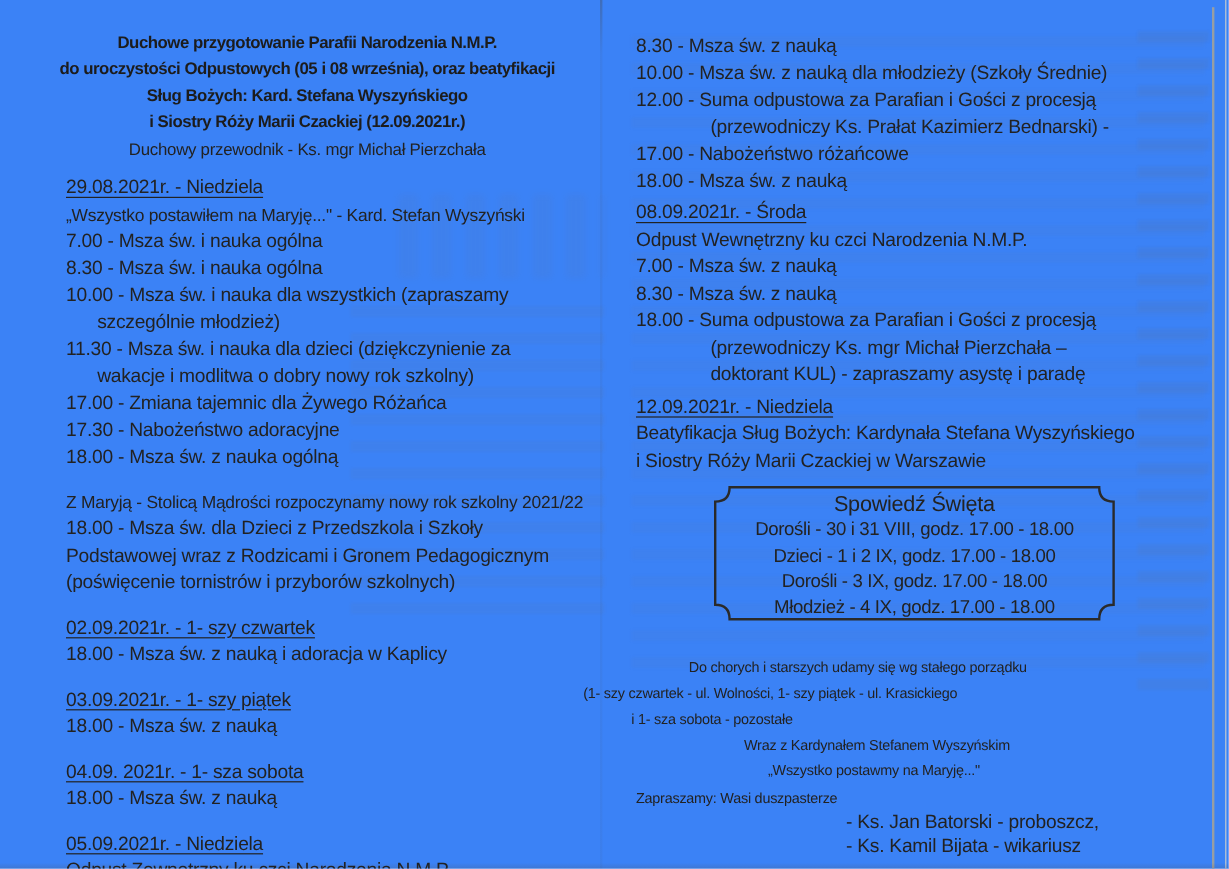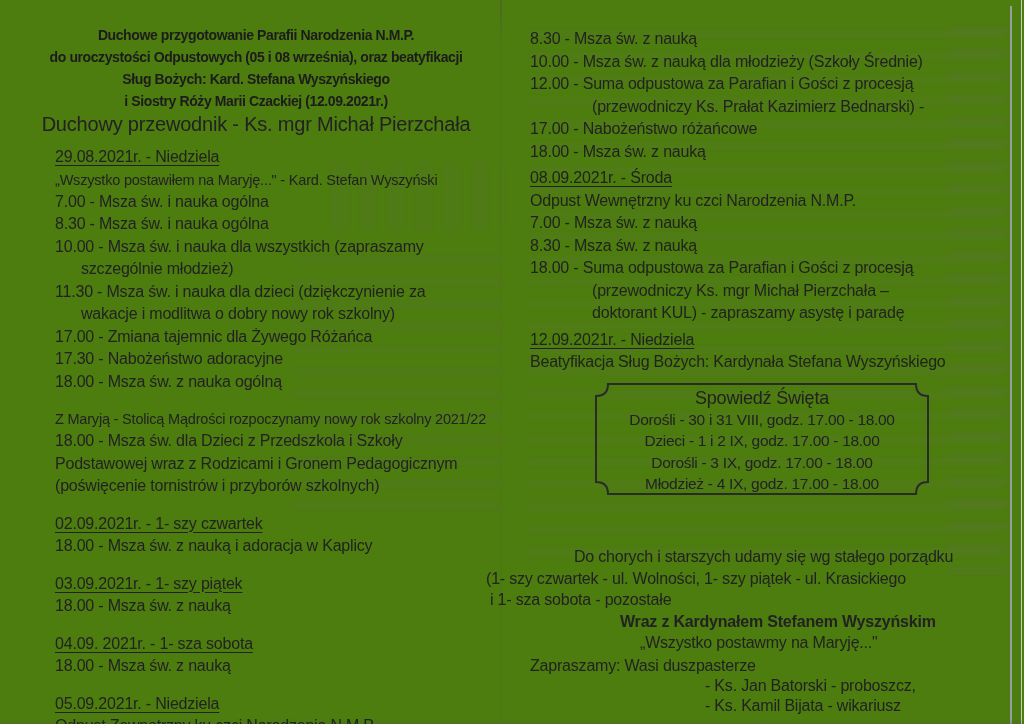--- a/index.html
+++ b/index.html
@@ -1,19 +1,19 @@
 <!DOCTYPE html>
 <html><head>
 <meta charset="utf-8">
 <style>
   html,body{margin:0;padding:0;}
   .page{
     position:relative;
     width:1024px;height:724px;
-    background:#4d7c0f;
+    background:#3b82f6;
     overflow:hidden;
     font-family:"Liberation Sans", sans-serif;
     color:#222;
   }
   
   .fold-line{position:absolute;left:500px;top:0;width:2px;height:100%;
     background:linear-gradient(to bottom, rgba(70,70,72,.35), rgba(70,70,72,.07) 45px, rgba(70,70,72,.06));}
   .edge-right-1{position:absolute;left:1010px;top:6px;bottom:0;width:2px;background:#979ea3;}
   .edge-right-2{position:absolute;left:1021px;top:0;bottom:0;width:1px;background:#c6cbce;}
   .edge-bottom{position:absolute;left:0;right:0;bottom:0;height:5px;
@@ -23,42 +23,42 @@
     background:repeating-linear-gradient(90deg, rgba(110,110,120,.14) 0 16px, rgba(110,110,120,0) 16px 28px);}
   .ghost-left-small{left:292px;top:255px;width:212px;height:265px;opacity:.8;
     background:repeating-linear-gradient(to bottom, rgba(112,112,120,.09) 0 9px, transparent 9px 22.5px);}
   .ghost-right{left:526px;top:30px;width:478px;height:535px;
     background:repeating-linear-gradient(to bottom, rgba(115,115,122,.055) 0 9px, transparent 9px 22.5px);}
   .ghost-right-edge{left:948px;top:26px;width:60px;height:560px;opacity:.9;
     background:repeating-linear-gradient(to bottom, rgba(108,108,116,.11) 0 9px, transparent 9px 22.5px);}
   
   .title-block{position:absolute;left:10px;top:24px;width:492px;text-align:center;}
   .title-line{font-size:14px;font-weight:bold;line-height:22px;letter-spacing:-.4px;color:#1c1c1c;}
-  .subtitle{font-size:20px;line-height:22px;margin-top:1px;letter-spacing:-.2px;}
+  .subtitle{font-size:14px;line-height:22px;margin-top:1px;letter-spacing:-.2px;}
   .col-left{position:absolute;left:55px;top:131px;width:452px;}
   .col-right{position:absolute;left:530px;top:28px;width:486px;}
   .ln{font-size:16px;line-height:22.5px;letter-spacing:-.2px;white-space:nowrap;}
   .hd{text-decoration:underline;text-underline-offset:3px;}
   .note{font-size:14.5px;line-height:22px;letter-spacing:-.2px;white-space:nowrap;}
   .ind{padding-left:26px;}
   .ind2{padding-left:62px;}
   .sec{margin-top:15px;}
   .secR{margin-top:4px;}
   
   .conf-box{position:relative;margin:8px 0 0 64px;width:336px;height:114px;text-align:center;}
   .conf-box svg{position:absolute;left:0;top:0;}
   .conf-inner{position:relative;padding-top:5px;}
   .conf-title{font-size:18px;line-height:22px;letter-spacing:-.2px;}
   .conf-line{font-size:15.5px;line-height:21.5px;letter-spacing:-.3px;white-space:nowrap;}
   
   .footer{position:absolute;left:486px;top:546px;width:532px;}
-  .f{font-size:16px;line-height:21.5px;letter-spacing:-.2px;white-space:nowrap;}
+  .f{font-size:12px;line-height:21.5px;letter-spacing:-.2px;white-space:nowrap;}
   .f1{padding-left:88px;}
-  .f3{padding-left:4px;}
-  .f4{padding-left:134px;font-weight:bold;}
+  .f3{padding-left:4px;margin-left:36px;}
+  .f4{padding-left:134px;}
   .f5{padding-left:154px;}
   .f6{padding-left:44px;margin-top:1px;}
   .sig{font-size:16px;line-height:20px;letter-spacing:-.2px;padding-left:219px;white-space:nowrap;}
 </style>
 </head>
 <body>
 
 <div class="page">
 
   <div class="ghost ghost-big"></div>
@@ -131,20 +131,21 @@
       <div class="ln">Odpust Wewnętrzny ku czci Narodzenia N.M.P.</div>
       <div class="ln">7.00 - Msza św. z nauką</div>
       <div class="ln">8.30 - Msza św. z nauką</div>
       <div class="ln">18.00 - Suma odpustowa za Parafian i Gości z procesją</div>
       <div class="ln ind2">(przewodniczy Ks. mgr Michał Pierzchała –</div>
       <div class="ln ind2">doktorant KUL) - zapraszamy asystę i paradę</div>
     </div>
     <div class="secR">
       <div class="ln hd">12.09.2021r. - Niedziela</div>
       <div class="ln">Beatyfikacja Sług Bożych: Kardynała Stefana Wyszyńskiego</div>
+      <div class="ln">i Siostry Róży Marii Czackiej w Warszawie</div>
     </div>
 
     <div class="conf-box">
       <svg width="336" height="114" viewBox="0 0 336 114">
         <path d="M 14 2 H 322 Q 322 14 334 14 V 100 Q 322 100 322 112 H 14 Q 14 100 2 100 V 14 Q 14 14 14 2 Z" fill="none" stroke="#2a2a2a" stroke-width="2"></path>
       </svg>
       <div class="conf-inner">
         <div class="conf-title">Spowiedź Święta</div>
         <div class="conf-line">Dorośli - 30 i 31 VIII, godz. 17.00 - 18.00</div>
         <div class="conf-line">Dzieci - 1 i 2 IX, godz. 17.00 - 18.00</div>

